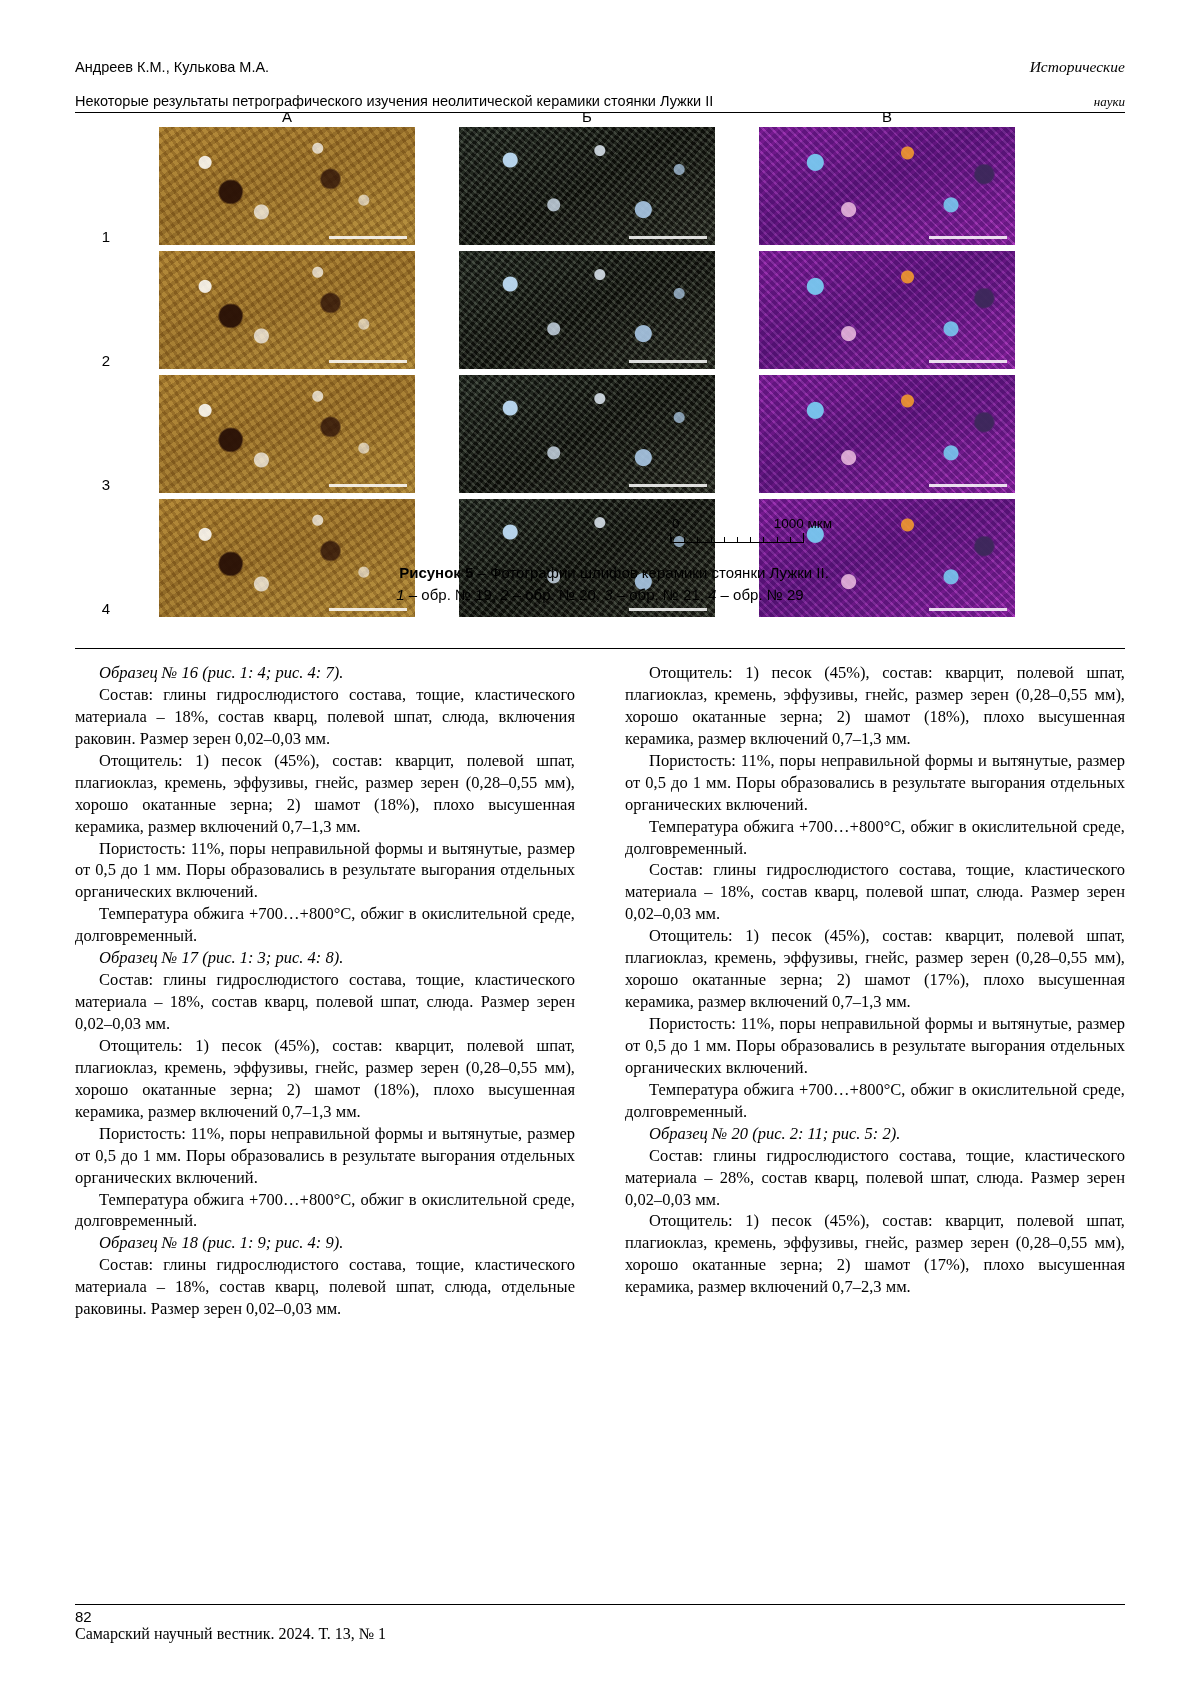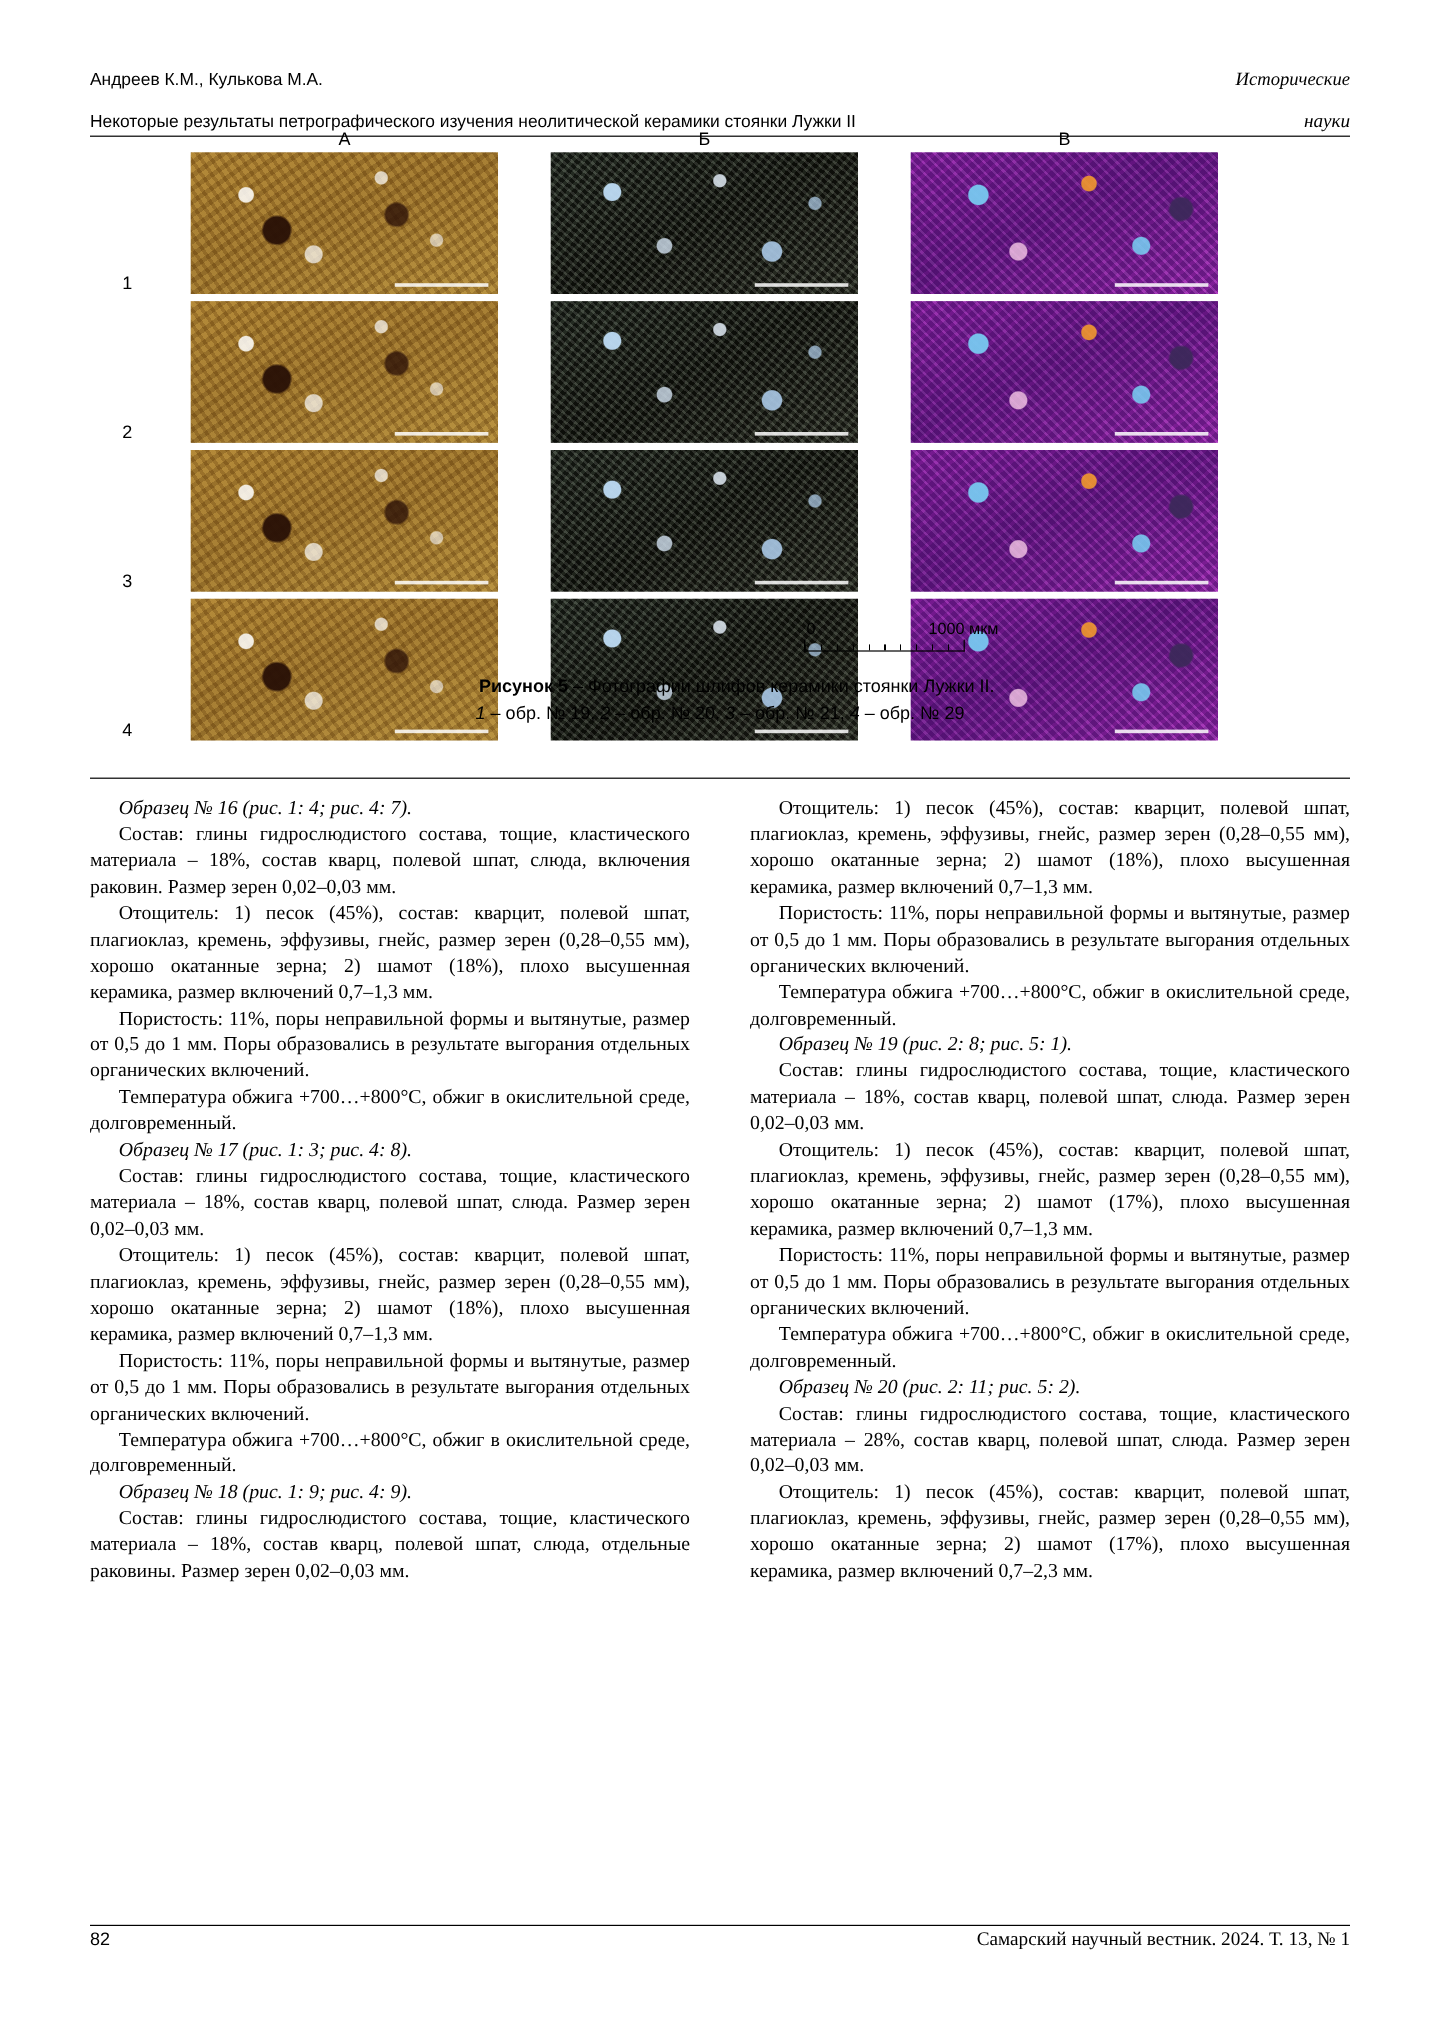--- a/index.html
+++ b/index.html
@@ -51,21 +51,21 @@
     display: flex;
     justify-content: space-between;
     align-items: baseline;
     font-size: 14.5px;
     font-family: "Liberation Sans", sans-serif;
     margin-top: 17px;
   }
   .header-row2 .right {
     font-style: italic;
     font-family: "Liberation Serif", serif;
-    font-size: 16px;
+    font-size: 13px;
   }
 
   
   .figure {
     position: absolute;
     left: 75px;
     top: 108px;
     width: 1050px;
   }
   .col-labels {
@@ -238,20 +238,21 @@
   .footer-rule {
     border-bottom: 1px solid #000;
     width: 100%;
   }
   .footer-row {
     display: flex;
     justify-content: space-between;
     align-items: baseline;
     margin-top: 3px;
     font-size: 16px;
+    flex-direction: column;
   }
   .footer-row .left { font-family: "Liberation Sans", sans-serif; font-size: 15px; }
   .footer-row .right { font-family: "Liberation Serif", serif; }
 </style>
 </head>
 <body>
 
 <div class="page">
 
   <div class="header">
@@ -354,21 +355,20 @@
         <p class="">Отощитель: 1) песок (45%), состав: кварцит, полевой шпат, плагиоклаз, кремень, эффузивы, гнейс, размер зерен (0,28–0,55 мм), хорошо окатанные зерна; 2) шамот (18%), плохо высушенная керамика, размер включений 0,7–1,3 мм.</p>
         <p class="">Пористость: 11%, поры неправильной формы и вытянутые, размер от 0,5 до 1 мм. Поры образовались в результате выгорания отдельных органических включений.</p>
         <p class="">Температура обжига +700…+800°С, обжиг в окислительной среде, долговременный.</p>
         <p class="sample">Образец № 18 (рис. 1: 9; рис. 4: 9).</p>
         <p class="">Состав: глины гидрослюдистого состава, тощие, кластического материала – 18%, состав кварц, полевой шпат, слюда, отдельные раковины. Размер зерен 0,02–0,03 мм.</p>
       </div>
     <div class="col" id="right-col">
         <p class="">Отощитель: 1) песок (45%), состав: кварцит, полевой шпат, плагиоклаз, кремень, эффузивы, гнейс, размер зерен (0,28–0,55 мм), хорошо окатанные зерна; 2) шамот (18%), плохо высушенная керамика, размер включений 0,7–1,3 мм.</p>
         <p class="">Пористость: 11%, поры неправильной формы и вытянутые, размер от 0,5 до 1 мм. Поры образовались в результате выгорания отдельных органических включений.</p>
         <p class="">Температура обжига +700…+800°С, обжиг в окислительной среде, долговременный.</p>
-        <p class="sample">Образец № 19 (рис. 2: 8; рис. 5: 1).</p>
         <p class="">Состав: глины гидрослюдистого состава, тощие, кластического материала – 18%, состав кварц, полевой шпат, слюда. Размер зерен 0,02–0,03 мм.</p>
         <p class="">Отощитель: 1) песок (45%), состав: кварцит, полевой шпат, плагиоклаз, кремень, эффузивы, гнейс, размер зерен (0,28–0,55 мм), хорошо окатанные зерна; 2) шамот (17%), плохо высушенная керамика, размер включений 0,7–1,3 мм.</p>
         <p class="">Пористость: 11%, поры неправильной формы и вытянутые, размер от 0,5 до 1 мм. Поры образовались в результате выгорания отдельных органических включений.</p>
         <p class="">Температура обжига +700…+800°С, обжиг в окислительной среде, долговременный.</p>
         <p class="sample">Образец № 20 (рис. 2: 11; рис. 5: 2).</p>
         <p class="">Состав: глины гидрослюдистого состава, тощие, кластического материала – 28%, состав кварц, полевой шпат, слюда. Размер зерен 0,02–0,03 мм.</p>
         <p class="">Отощитель: 1) песок (45%), состав: кварцит, полевой шпат, плагиоклаз, кремень, эффузивы, гнейс, размер зерен (0,28–0,55 мм), хорошо окатанные зерна; 2) шамот (17%), плохо высушенная керамика, размер включений 0,7–2,3 мм.</p>
       </div>
   </div>
 

